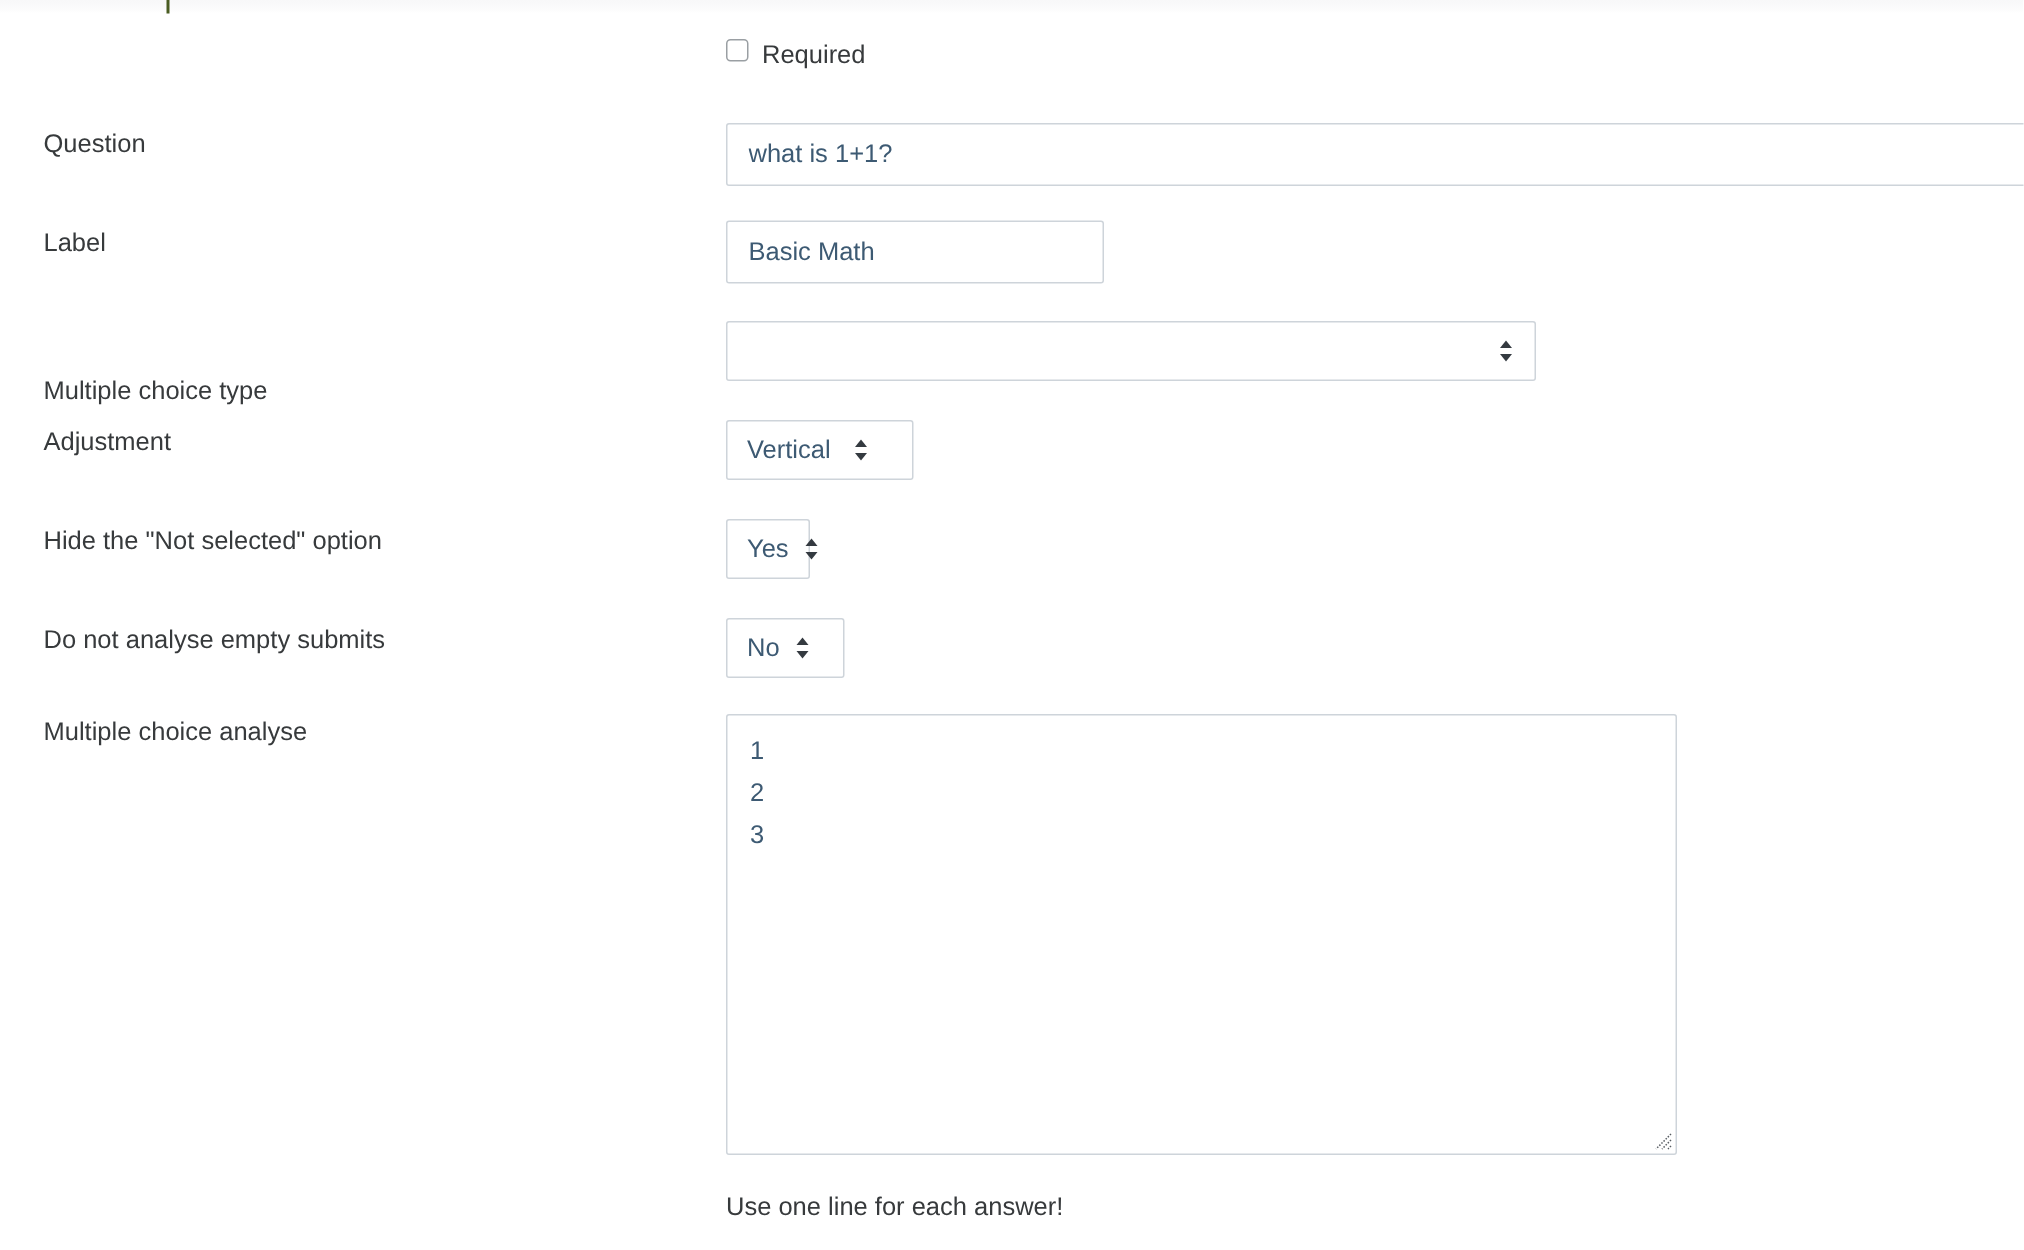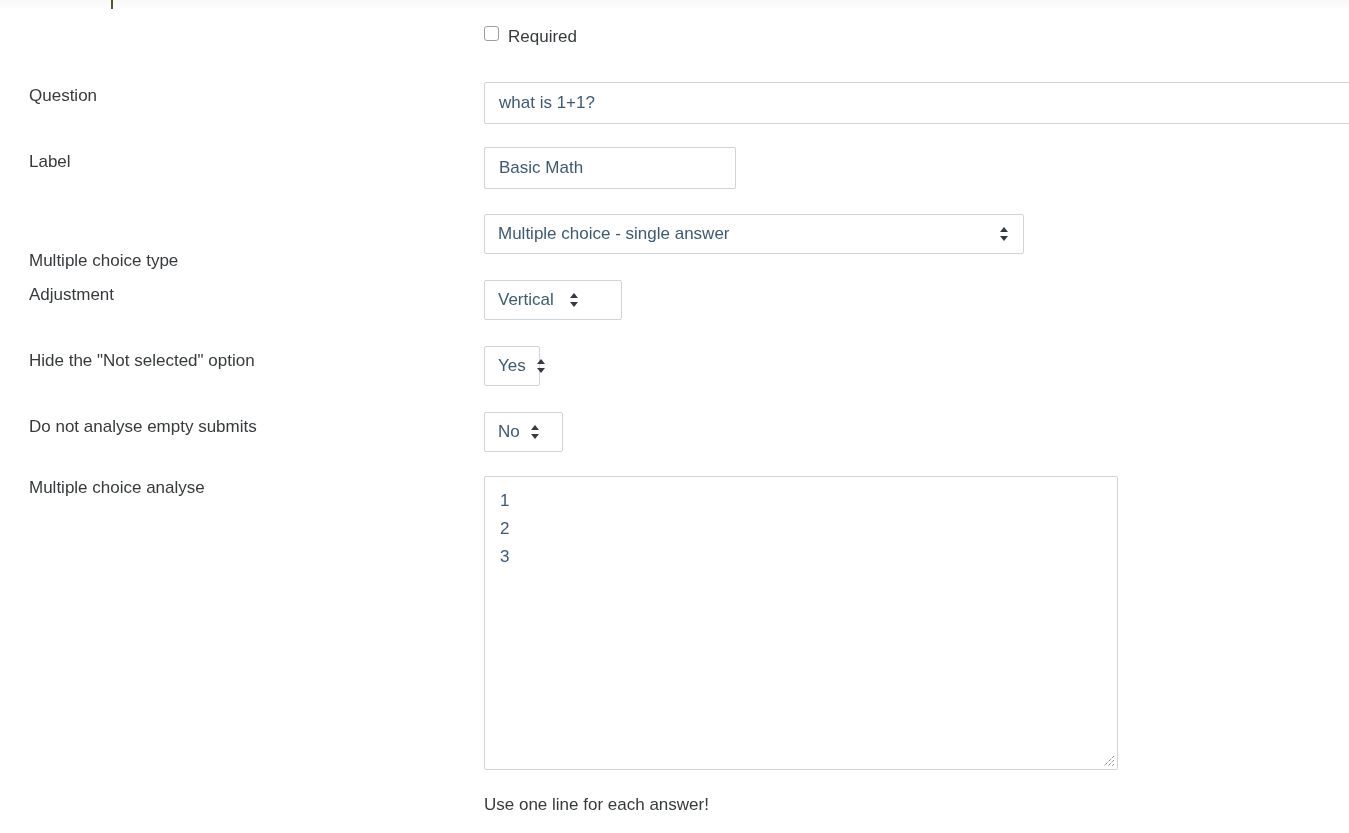--- a/index.html
+++ b/index.html
@@ -162,21 +162,21 @@
   .select-arrow {
     display: inline-block;
     margin-left: auto;
     flex: 0 0 auto;
     width: 12px;
     height: 16px;
   }
   .select-arrow svg { display: block; }
 
   #mc-type-select   { width: 540px; }
-  #adjustment-select{ width: 138px; }
+  #adjustment-select{ width: 125px; }
   #adjustment-select .select-arrow { margin-left: 14px; }
   #hide-select      { width: 56px;  }
   #hide-select .select-arrow { margin-left: 9px; }
   #empty-select     { width: 79px;  }
   #empty-select .select-arrow { margin-left: 9px; }
 
   
   .textarea-box {
     position: relative;
     width: 634px;
@@ -251,21 +251,20 @@
       <div class="row-label" style="top:4px;">Label</div>
       <div class="control-wrap">
         <input id="label-input" class="text-input" type="text" value="Basic Math" style="">
       </div>
     </div>
 
     <div class="form-row" style="top:214px;">
       <div class="row-label" style="top:4px;margin-top:32px;">Multiple choice type</div>
       <div class="control-wrap">
         <div id="mc-type-select" class="select-box">
-          <span class="select-value">Multiple choice - single answer</span>
           <span class="select-arrow">
             <svg width="12" height="16" viewBox="0 0 12 16" xmlns="http://www.w3.org/2000/svg">
               <path d="M6 1 L10 6 L2 6 Z" fill="#343a40"></path>
               <path d="M6 15 L10 10 L2 10 Z" fill="#343a40"></path>
             </svg>
           </span>
         </div>
       </div>
     </div>
 

